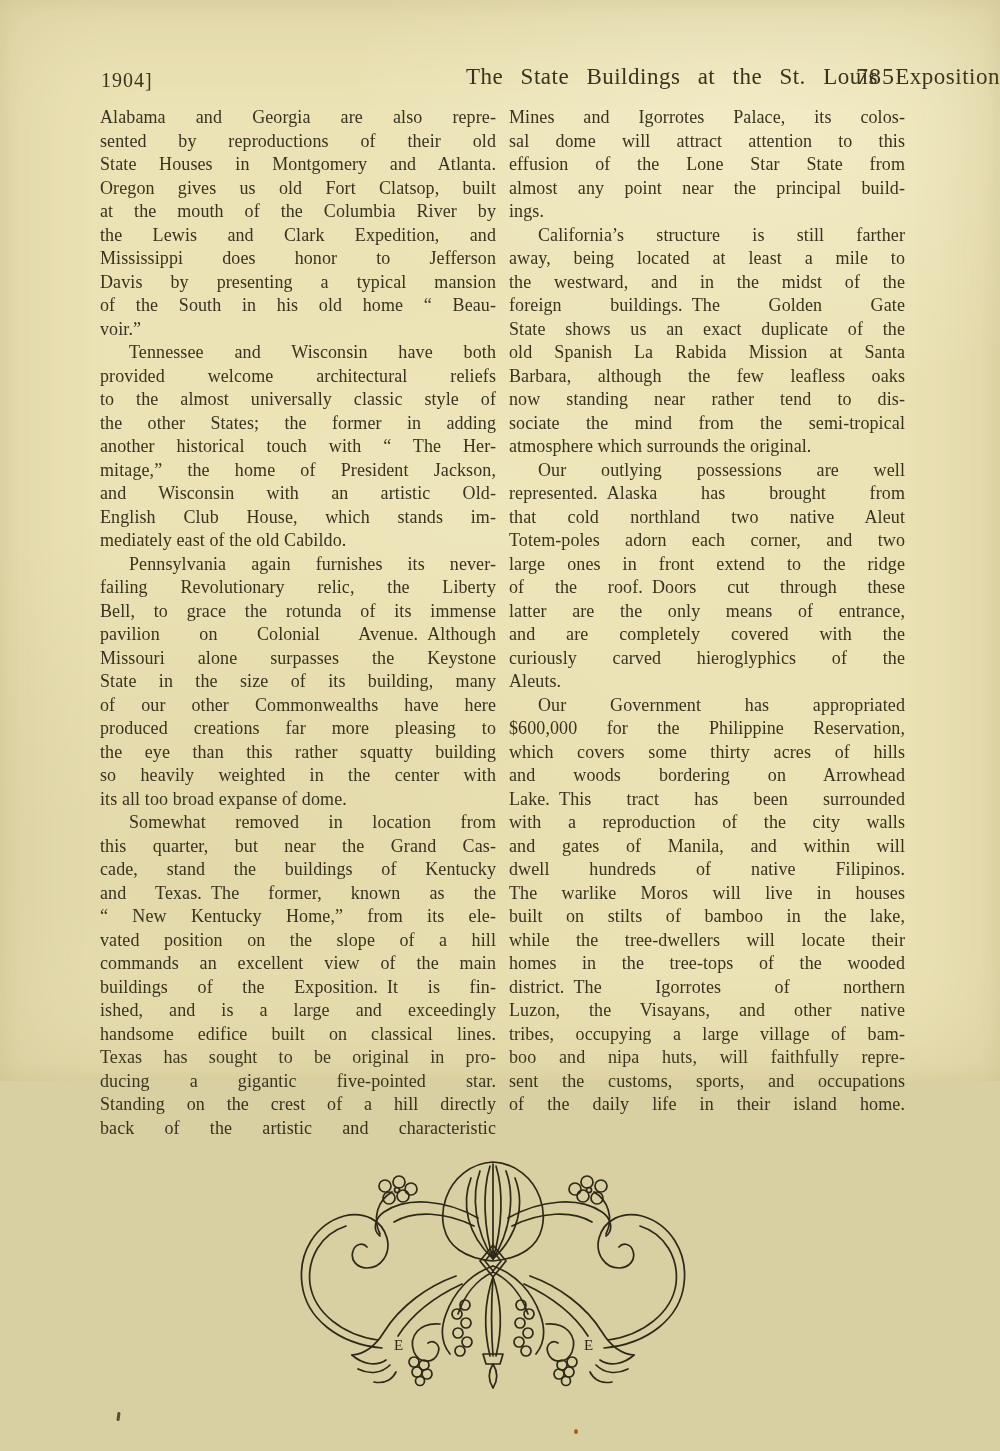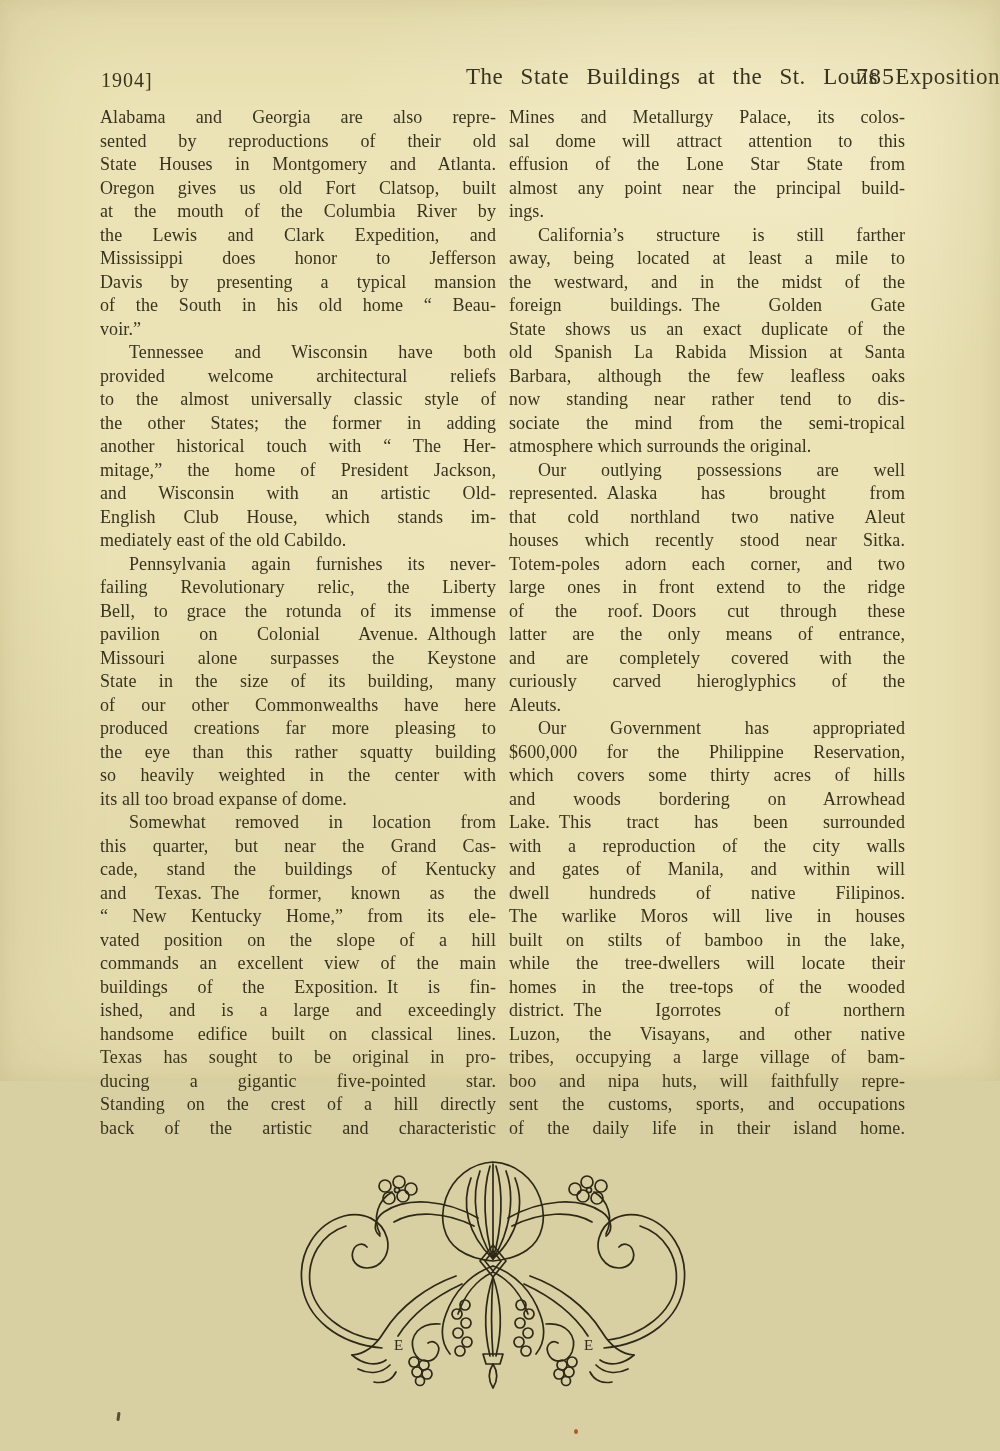--- a/index.html
+++ b/index.html
@@ -136,21 +136,21 @@
           <div class="line">ished, and is a large and exceedingly</div>
           <div class="line">handsome edifice built on classical lines.</div>
           <div class="line">Texas has sought to be original in pro-</div>
           <div class="line">ducing a gigantic five-pointed star.</div>
           <div class="line">Standing on the crest of a hill directly</div>
           <div class="line">back of the artistic and characteristic</div>
         </div>
       </div>
     <div class="column">
         <div class="para">
-          <div class="line">Mines and Metallurgy Palace, its colos-</div>
+          <div class="line">Mines and Igorrotes Palace, its colos-</div>
           <div class="line">sal dome will attract attention to this</div>
           <div class="line">effusion of the Lone Star State from</div>
           <div class="line">almost any point near the principal build-</div>
           <div class="line last">ings.</div>
         </div>
         <div class="para">
           <div class="line indent">California’s structure is still farther</div>
           <div class="line">away, being located at least a mile to</div>
           <div class="line">the westward, and in the midst of the</div>
           <div class="line">foreign buildings. The Golden Gate</div>
@@ -158,21 +158,20 @@
           <div class="line">old Spanish La Rabida Mission at Santa</div>
           <div class="line">Barbara, although the few leafless oaks</div>
           <div class="line">now standing near rather tend to dis-</div>
           <div class="line">sociate the mind from the semi-tropical</div>
           <div class="line last">atmosphere which surrounds the original.</div>
         </div>
         <div class="para">
           <div class="line indent">Our outlying possessions are well</div>
           <div class="line">represented. Alaska has brought from</div>
           <div class="line">that cold northland two native Aleut</div>
-          <div class="line">houses which recently stood near Sitka.</div>
           <div class="line">Totem-poles adorn each corner, and two</div>
           <div class="line">large ones in front extend to the ridge</div>
           <div class="line">of the roof. Doors cut through these</div>
           <div class="line">latter are the only means of entrance,</div>
           <div class="line">and are completely covered with the</div>
           <div class="line">curiously carved hieroglyphics of the</div>
           <div class="line last">Aleuts.</div>
         </div>
         <div class="para">
           <div class="line indent">Our Government has appropriated</div>

